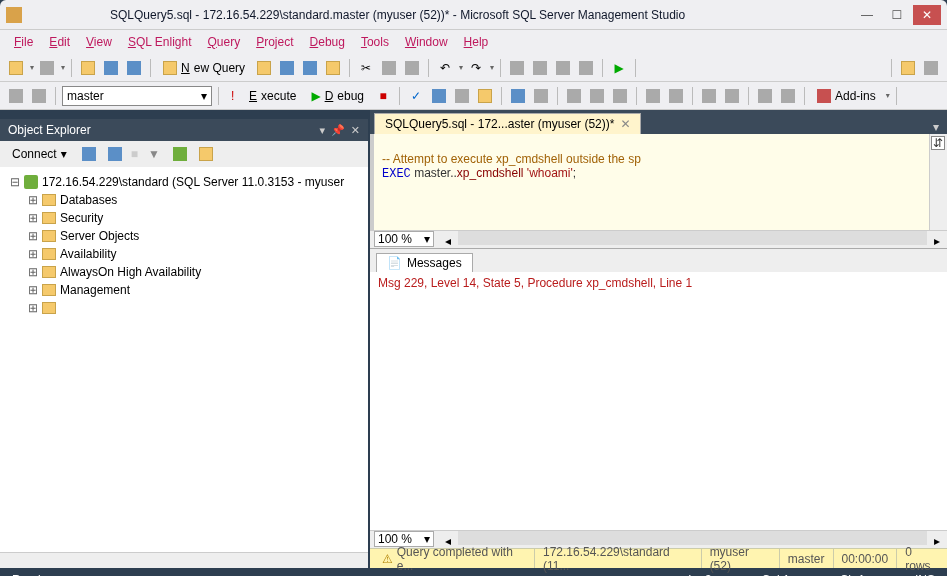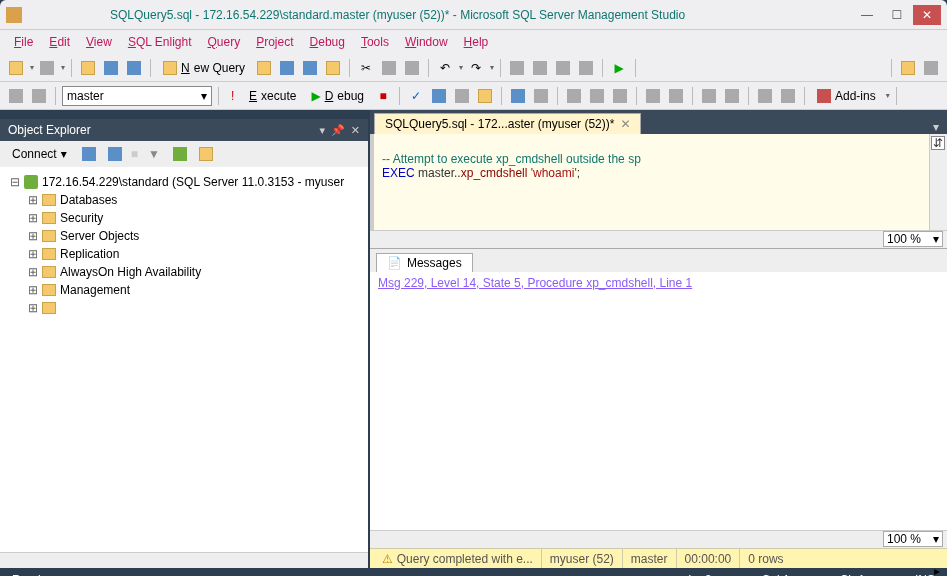--- a/index.html
+++ b/index.html
@@ -1,20 +1,20 @@
 <!DOCTYPE html>
 <html><head>
 <meta charset="utf-8">
 <style>
 * { margin: 0; padding: 0; box-sizing: border-box; font-family: "Segoe UI", Tahoma, sans-serif; font-size: 12px; }
 body { background: #2d3e50; width: 947px; height: 576px; overflow: hidden; border-radius: 6px; }
 
 .titlebar { height: 30px; background: #efeff2; display: flex; align-items: center; padding: 0 6px; border-bottom: 1px solid #ccc; }
 .titlebar .icon { width: 16px; height: 16px; margin-right: 8px; background: #d9a24a; }
-.titlebar .title { flex: 1; color: #0f766e; padding-left: 80px; }
+.titlebar .title { flex: 1; color: #0f172a; padding-left: 80px; }
 .titlebar .winbtn { width: 28px; height: 20px; display: flex; align-items: center; justify-content: center; color: #555; margin-left: 2px; cursor: pointer; }
 .titlebar .winbtn.close { background: #c75050; color: #fff; }
 
 .menubar { height: 24px; background: #efeff2; display: flex; align-items: center; padding: 0 10px; gap: 8px; }
 .menubar span { color: #be185d; cursor: pointer; padding: 2px 4px; }
 .menubar span u { text-decoration: underline; }
 
 .toolbar { background: #efeff2; display: flex; align-items: center; padding: 2px 6px; gap: 3px; border-bottom: 1px solid #ccc; height: 28px; }
 .tbtn { width: 20px; height: 20px; display: inline-flex; align-items: center; justify-content: center; cursor: pointer; border: 1px solid transparent; }
 .tsep { width: 1px; height: 18px; background: #bbb; margin: 0 3px; }
@@ -38,32 +38,32 @@
 .panel-right { flex: 1; background: #2d3e50; display: flex; flex-direction: column; border-radius: 26px; }
 .tab-strip { height: 24px; background: #3b4a5a; display: flex; align-items: flex-end; padding-left: 4px; }
 .tab { background: #fff4cc; border: 1px solid #aaa; border-bottom: none; padding: 3px 10px; display: flex; align-items: center; gap: 6px; cursor: pointer; }
 .tab .x { color: #888; cursor: pointer; }
 .tab-strip .strip-spacer { flex: 1; }
 .tab-strip .strip-dd { color: #ccc; margin: 0 8px; cursor: pointer; }
 
 .editor { background: #fffde9; flex: 0 0 96px; border-left: 4px solid #ccc; padding: 4px 8px; font-family: Consolas, monospace; font-size: 12px; white-space: pre; color: #333; position: relative; }
 .editor .gutter-right { position: absolute; right: 0; top: 0; width: 18px; height: 100%; background: #eee; border-left: 1px solid #ccc; }
 .editor .btn-expand { position: absolute; right: 2px; top: 2px; width: 14px; height: 14px; border: 1px solid #888; background: #fff; text-align: center; line-height: 12px; cursor: pointer; }
-.comment { color: #0f766e; }
-.keyword { color: #0000cc; }
+.comment { color: #a16207; }
+.keyword { color: #0000cc; font-family: Liberation Mono, monospace; }
 .proc { color: #880000; }
 .string { color: #a31515; }
 
-.zoom-bar { height: 18px; background: #eee; display: flex; align-items: flex-end; border-top: 1px solid #ccc; flex-direction: column; }
+.zoom-bar { height: 18px; background: #eee; display: flex; align-items: flex-start; border-top: 1px solid #ccc; }
 .zoom-combo { width: 60px; border: 1px solid #aaa; padding: 0 3px; margin: 0 4px; background: #fff; cursor: pointer; display: flex; justify-content: space-between; }
 .zoom-bar .sc-track { flex: 1; height: 14px; background: #ddd; }
 
 .result-tabs { height: 24px; background: #eee; display: flex; align-items: flex-end; border-top: 1px solid #aaa; }
 .rtab { background: #fff; border: 1px solid #aaa; border-bottom: none; padding: 2px 10px; margin-left: 6px; display: flex; gap: 5px; cursor: pointer; }
-.results { background: #fff; flex: 1; padding: 4px 8px; font-family: Consolas, monospace; color: #8b5cf6; overflow: hidden; text-decoration: underline; }
+.results { background: #fff; flex: 1; padding: 4px 8px; font-family: Consolas, monospace; color: #b91c1c; overflow: hidden; }
 
 .status-exec { height: 20px; background: #fff4b0; display: flex; align-items: center; border-top: 1px solid #cca; }
 .status-exec .cell { border-left: 1px solid #cca; padding: 0 8px; height: 100%; display: flex; align-items: center; color: #555; }
 .status-exec .cell:first-child { border-left: none; }
 .status-exec .warn { color: #b08000; margin: 0 4px; }
 
 .statusbar { height: 24px; background: #2d3e50; color: #fff; display: flex; align-items: center; padding: 0 12px; }
 .statusbar .sspacer { flex: 1; }
 .statusbar span { margin-right: 50px; }
 .statusbar span:last-child { margin-right: 0; }
@@ -290,21 +290,21 @@
           <span>Security</span>
         </div>
       <div class="tree-row" style="padding-left:24px">
           <span class="exp">⊞</span>
           <span class="folder-icon"></span>
           <span>Server Objects</span>
         </div>
       <div class="tree-row" style="padding-left:24px">
           <span class="exp">⊞</span>
           <span class="folder-icon"></span>
-          <span>Replication</span>
+          <span>Availability</span>
         </div>
       <div class="tree-row" style="padding-left:24px">
           <span class="exp">⊞</span>
           <span class="folder-icon"></span>
           <span>AlwaysOn High Availability</span>
         </div>
       <div class="tree-row" style="padding-left:24px">
           <span class="exp">⊞</span>
           <span class="folder-icon"></span>
           <span>Management</span>
@@ -363,20 +363,21 @@
       <span class="tbtn">◂</span>
       <div class="sc-track"></div>
       <span class="tbtn">▸</span>
     </div>
 
     <div class="status-exec">
       <div class="cell">
           <span class="warn">⚠</span>
           <span>Query completed with e...</span>
         </div>
+      <div class="cell">172.16.54.229\standard (11...</div>
       <div class="cell">myuser (52)</div>
       <div class="cell">master</div>
       <div class="cell">00:00:00</div>
       <div class="cell">0 rows</div>
     </div>
   </div>
 </div>
 
 <div class="statusbar">
   <span>Ready</span>

